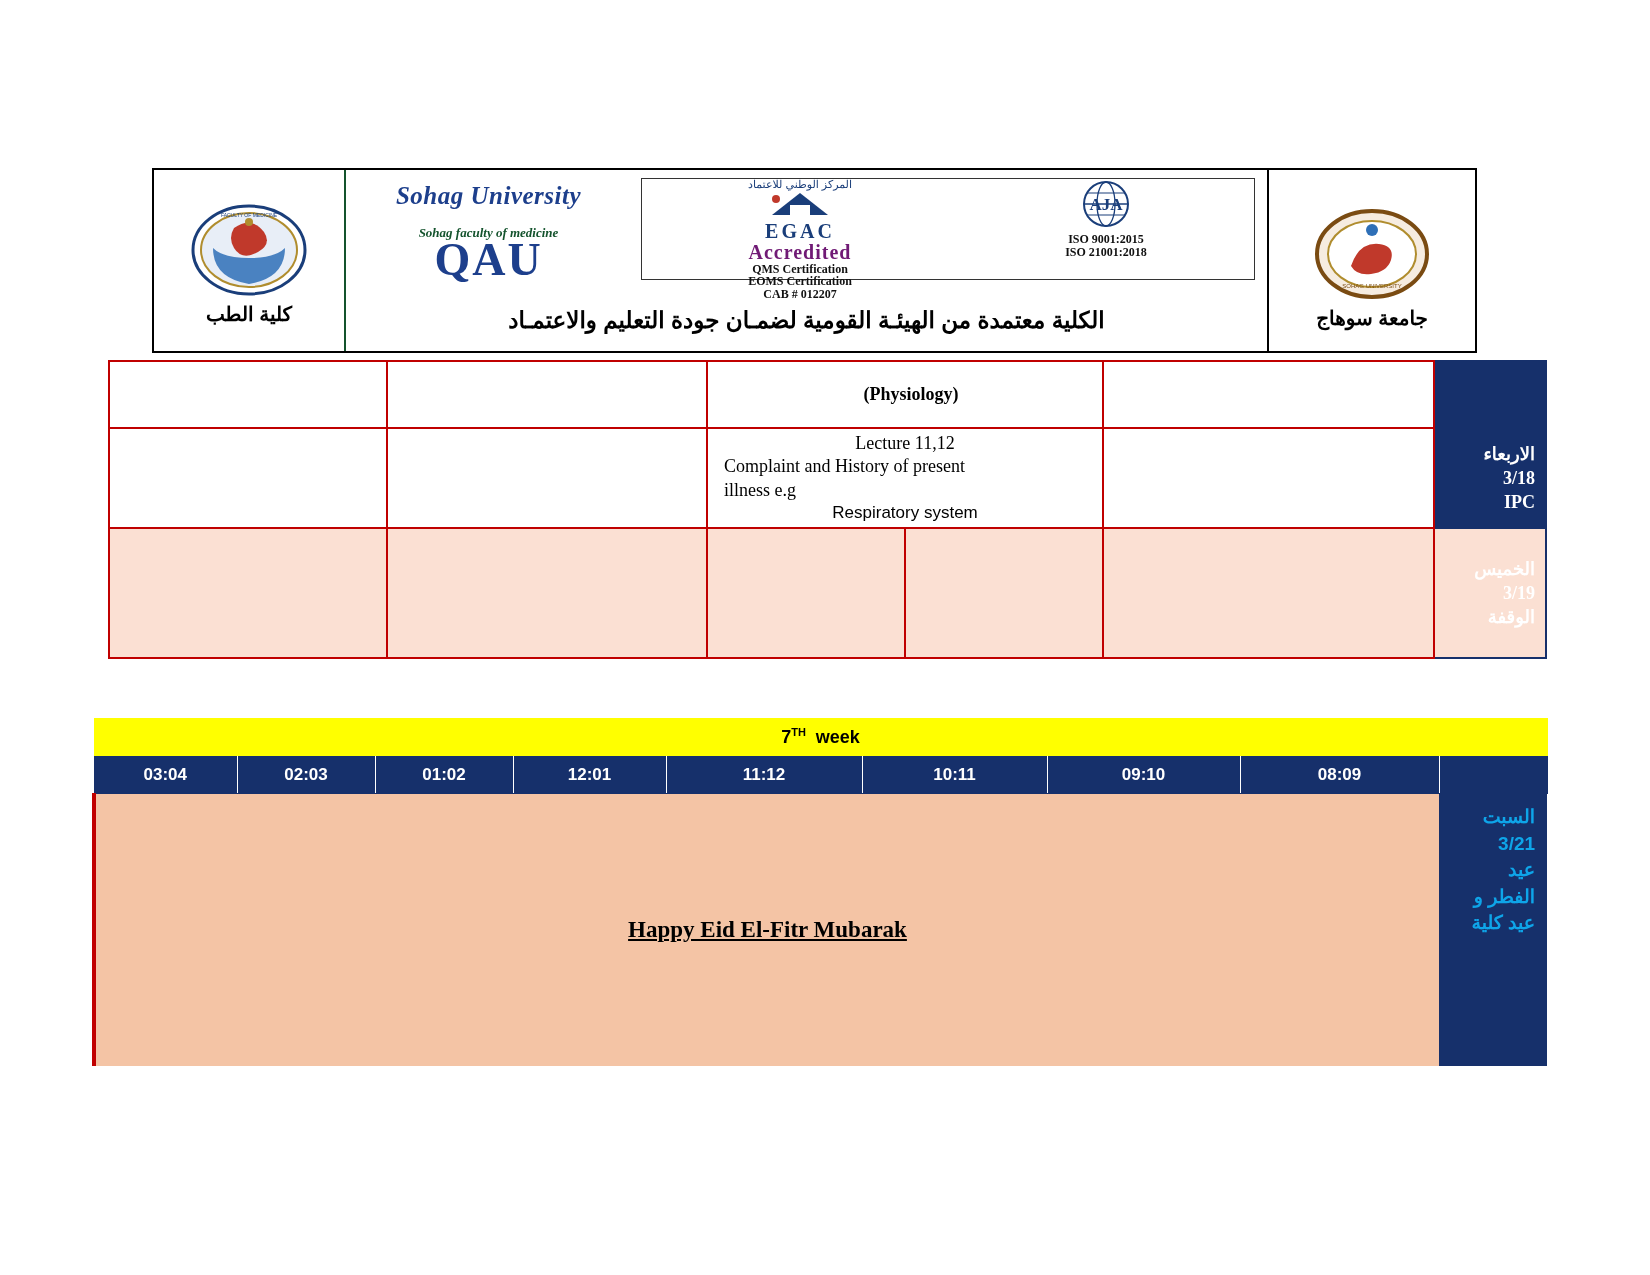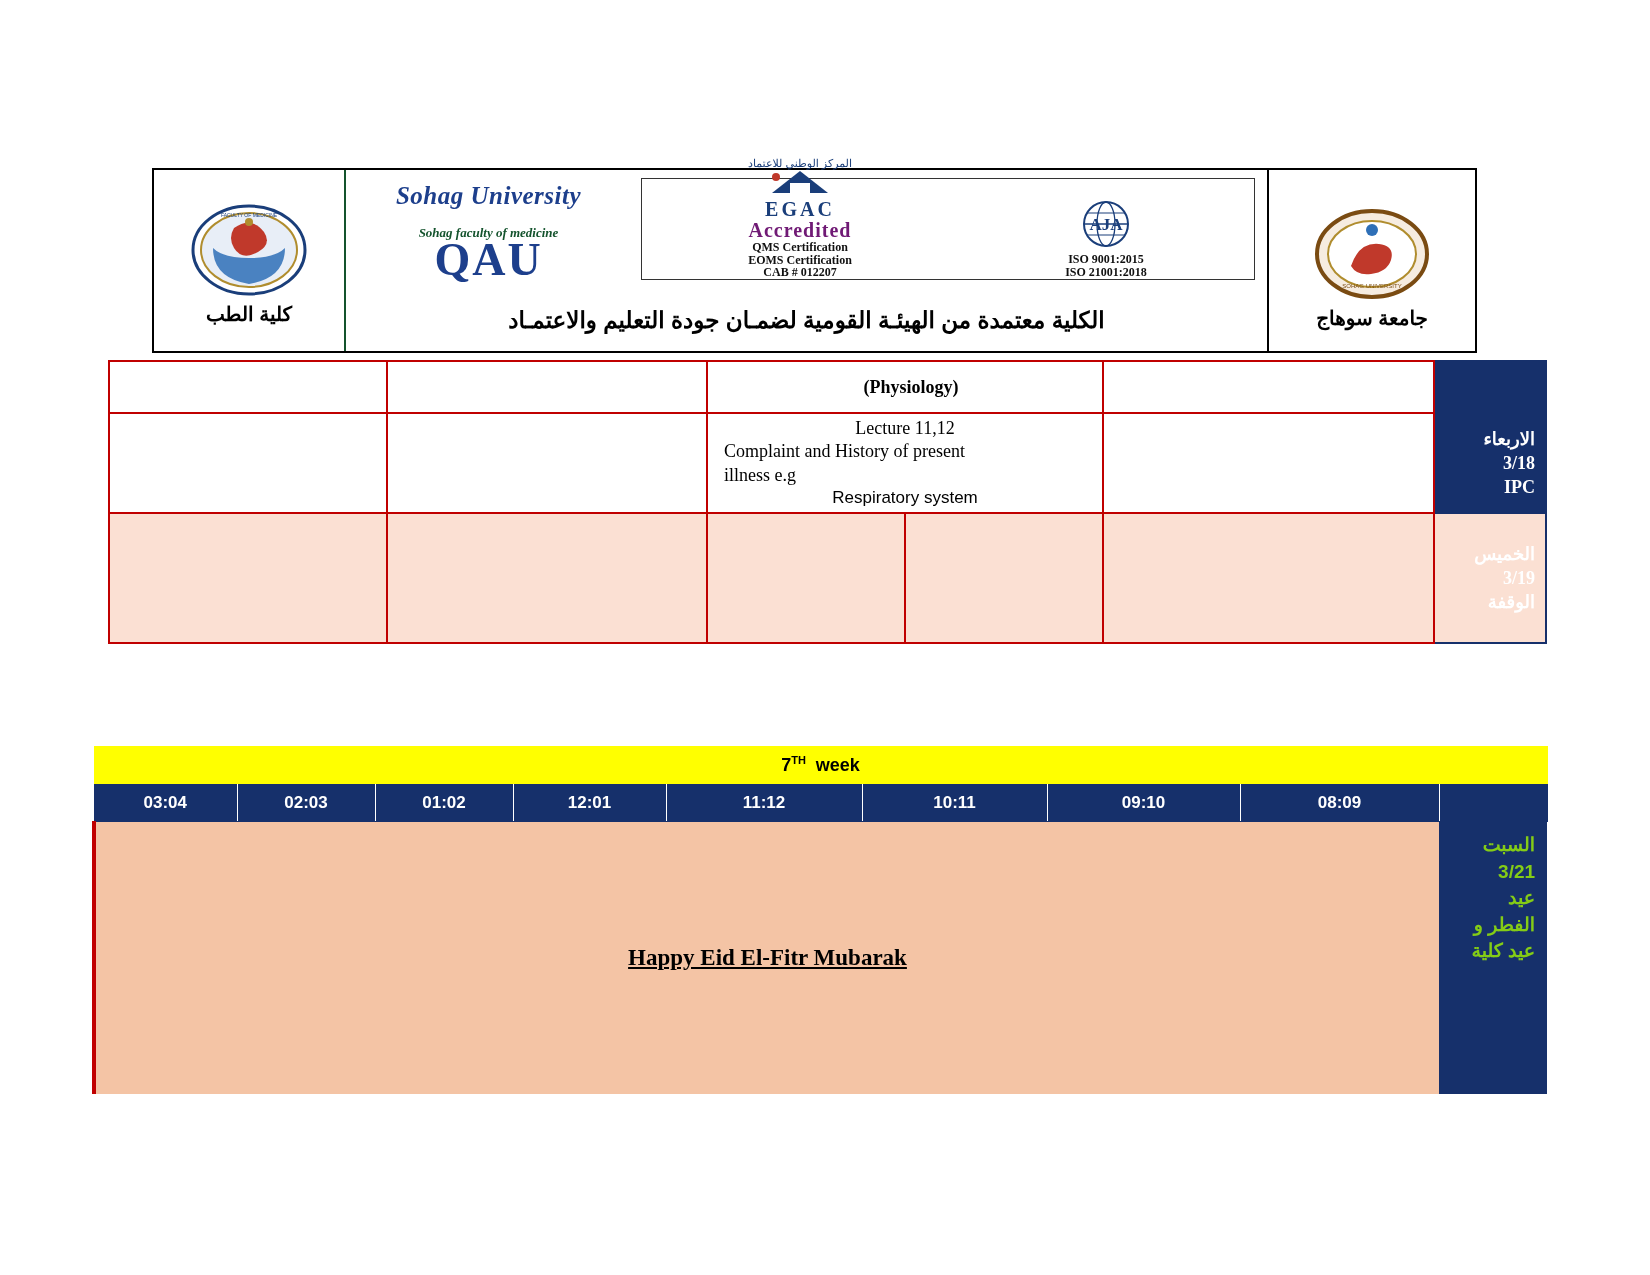--- a/index.html
+++ b/index.html
@@ -114,21 +114,21 @@
     font-size: 46px;
     color: #1d3f8c;
     letter-spacing: 2px;
     margin-top: -2px;
   }
   .cert-box {
     border: 1px solid #333;
     width: 612px;
     height: 100px;
     display: flex;
-    align-items: flex-end;
+    align-items: flex-start;
     justify-content: space-around;
     background: #fff;
     margin-left: 10px;
   }
   .egac {
     text-align: center;
     line-height: 1.05;
   }
   .egac-arabic {
     font-size: 11px;
@@ -206,21 +206,21 @@
     color: #ffffff;
     font-family: "Liberation Sans", sans-serif;
     font-weight: bold;
     font-size: 19px;
     direction: rtl;
     text-align: right;
     padding: 6px 10px;
     border: 2px solid #16306b !important;
     line-height: 1.35;
   }
-  .r1 td { height: 52px; padding-left: 13px; }
+  .r1 td { height: 67px; padding-left: 13px; }
   .r2 td { height: 100px; }
   .r3 td { height: 130px; background: #fbe0d3; }
   .center-txt {
     text-align: center;
     font-weight: bold;
     font-size: 20px;
   }
   .lect-cell {
     text-align: center;
     font-weight: normal;
@@ -237,21 +237,21 @@
     font-family: "Liberation Sans", sans-serif;
     font-size: 17px;
     display: block;
     text-align: center;
   }
 
   
   .table2 {
     position: absolute;
     left: 92px;
-    top: 746px;
+    top: 718px;
     width: 1453px;
     border-collapse: collapse;
     table-layout: fixed;
   }
   .t2-title td {
     background: #ffff00;
     text-align: center;
     font-family: "Liberation Sans", sans-serif;
     font-weight: bold;
     font-size: 18px;
@@ -286,21 +286,21 @@
     height: 270px;
     border-left: 4px solid #c00000;
     border-top: none;
     border-bottom: none;
     border-right: none;
     text-decoration: underline;
   }
   .t2-body td.day-cell {
     width: 108px;
     background: #16306b;
-    color: #84cc16;
+    color: #0ea5e9;
     font-family: "Liberation Sans", sans-serif;
     font-weight: bold;
     font-size: 19px;
     direction: rtl;
     text-align: right;
     padding: 10px 12px;
     vertical-align: top;
     line-height: 1.4;
     border: none;
   }

